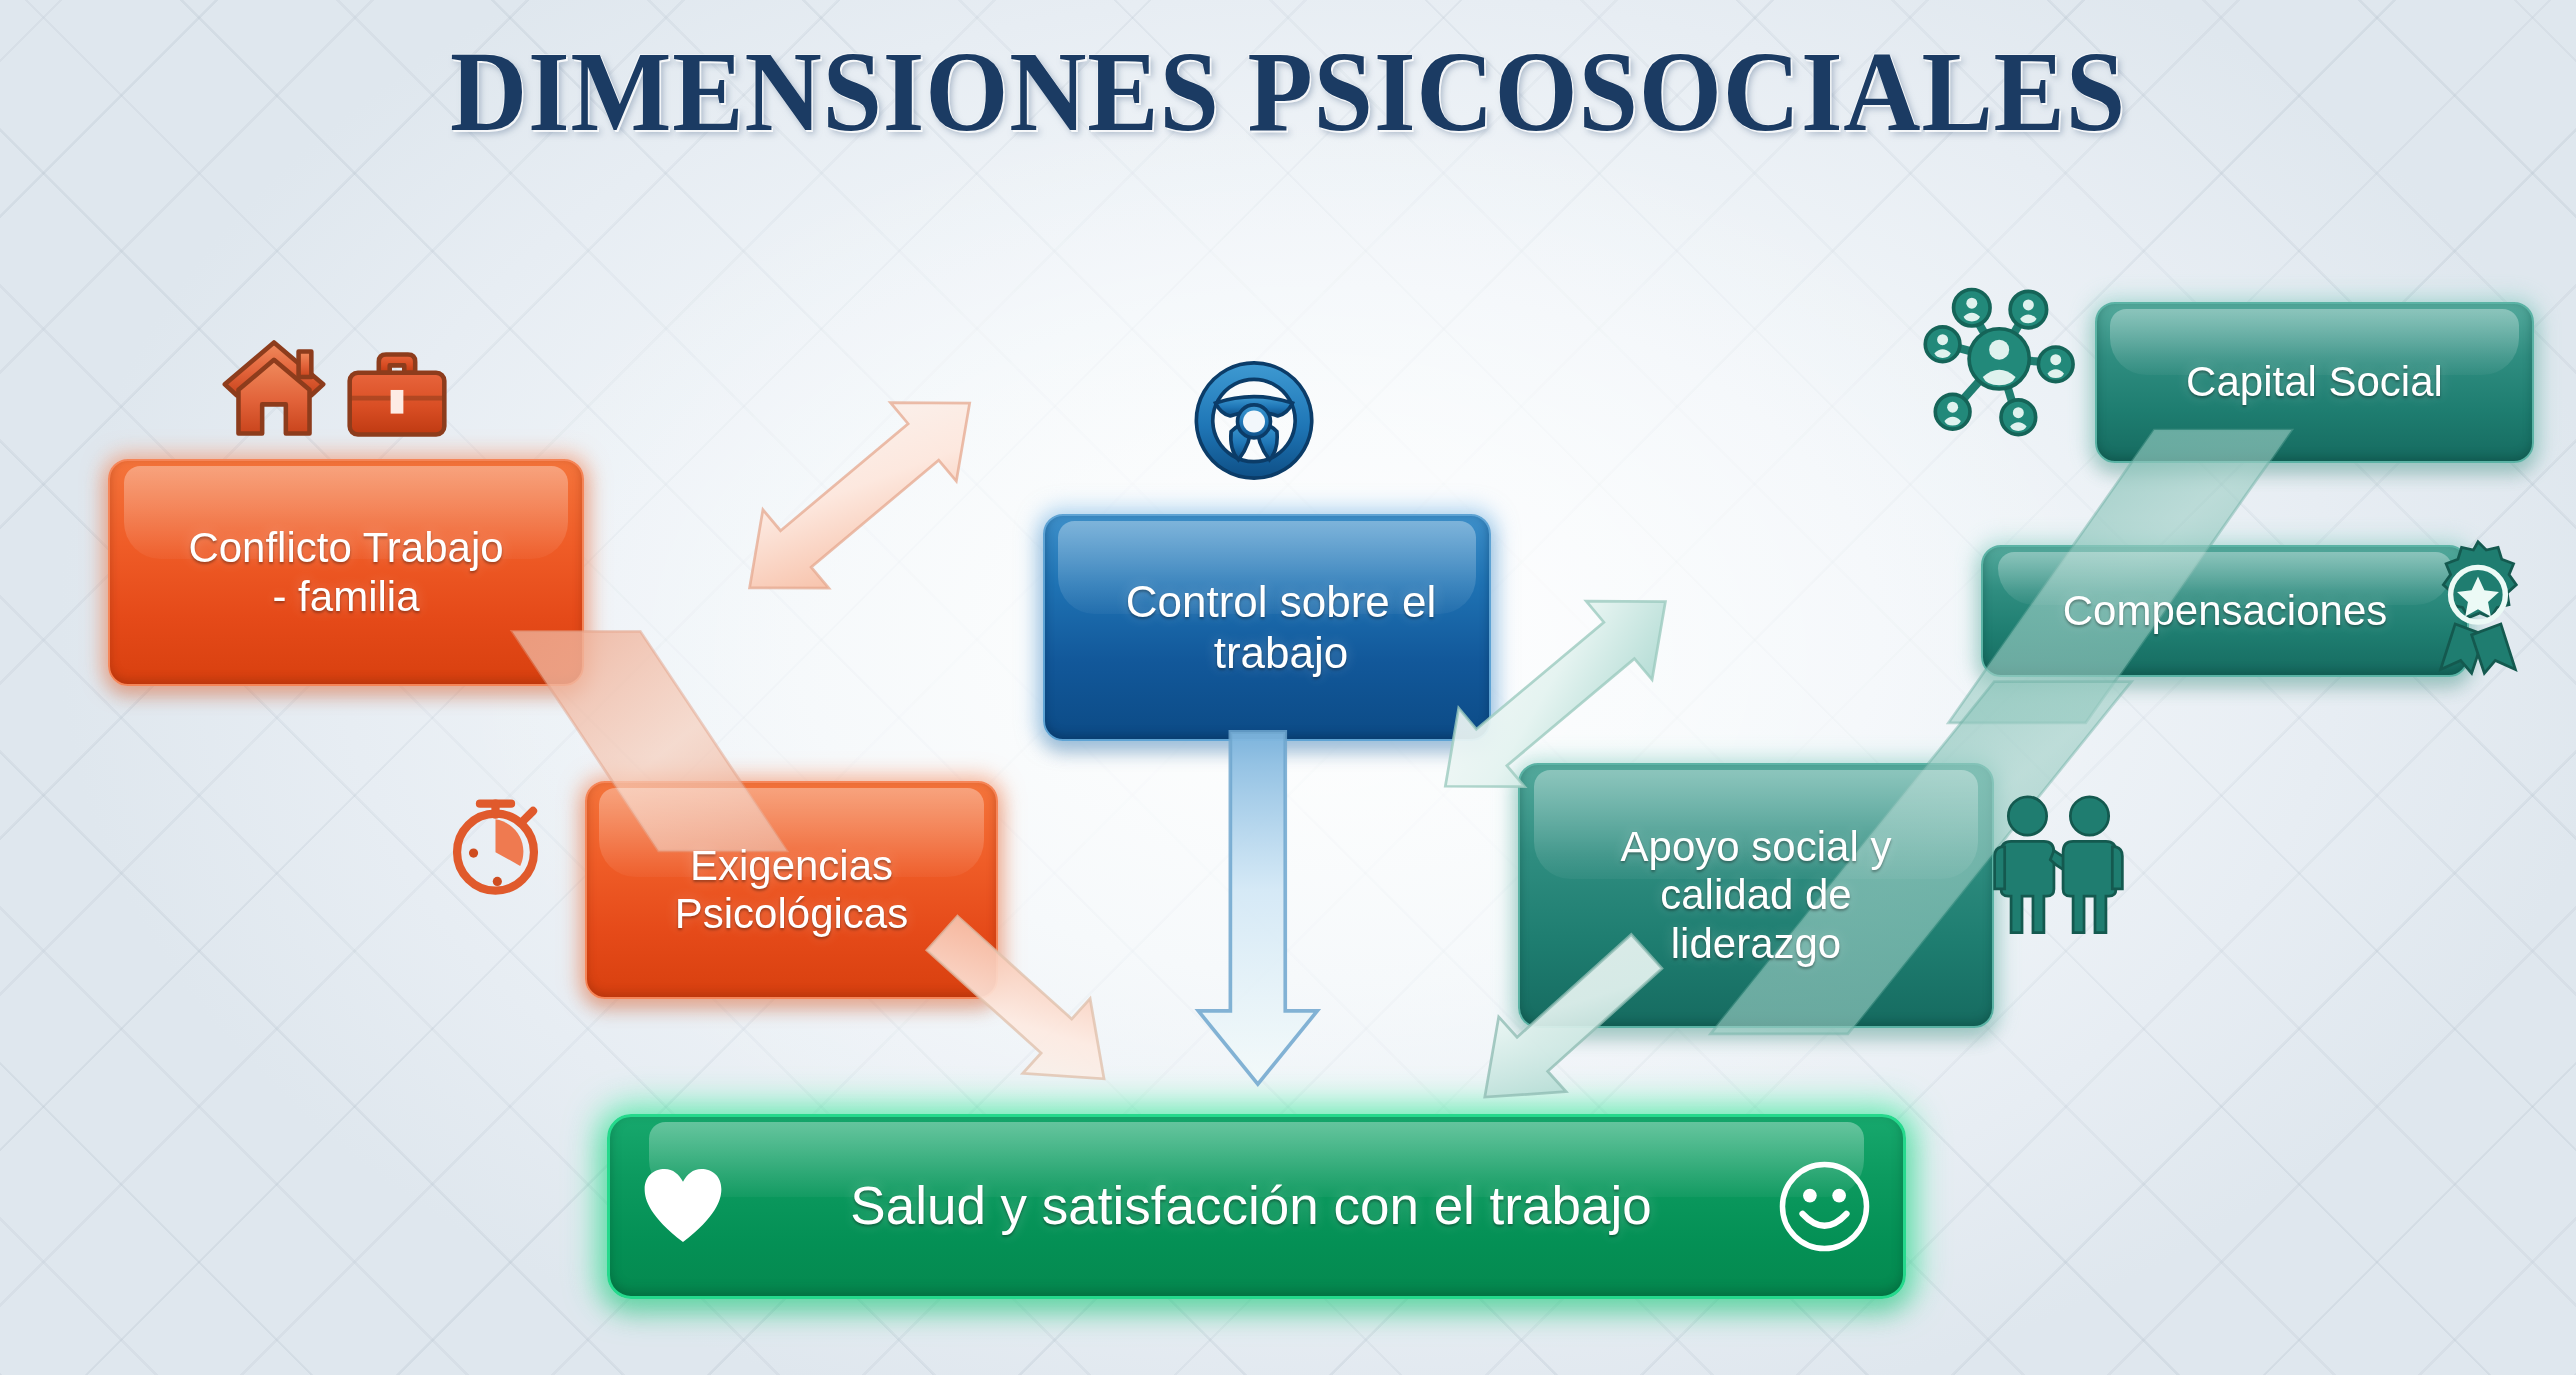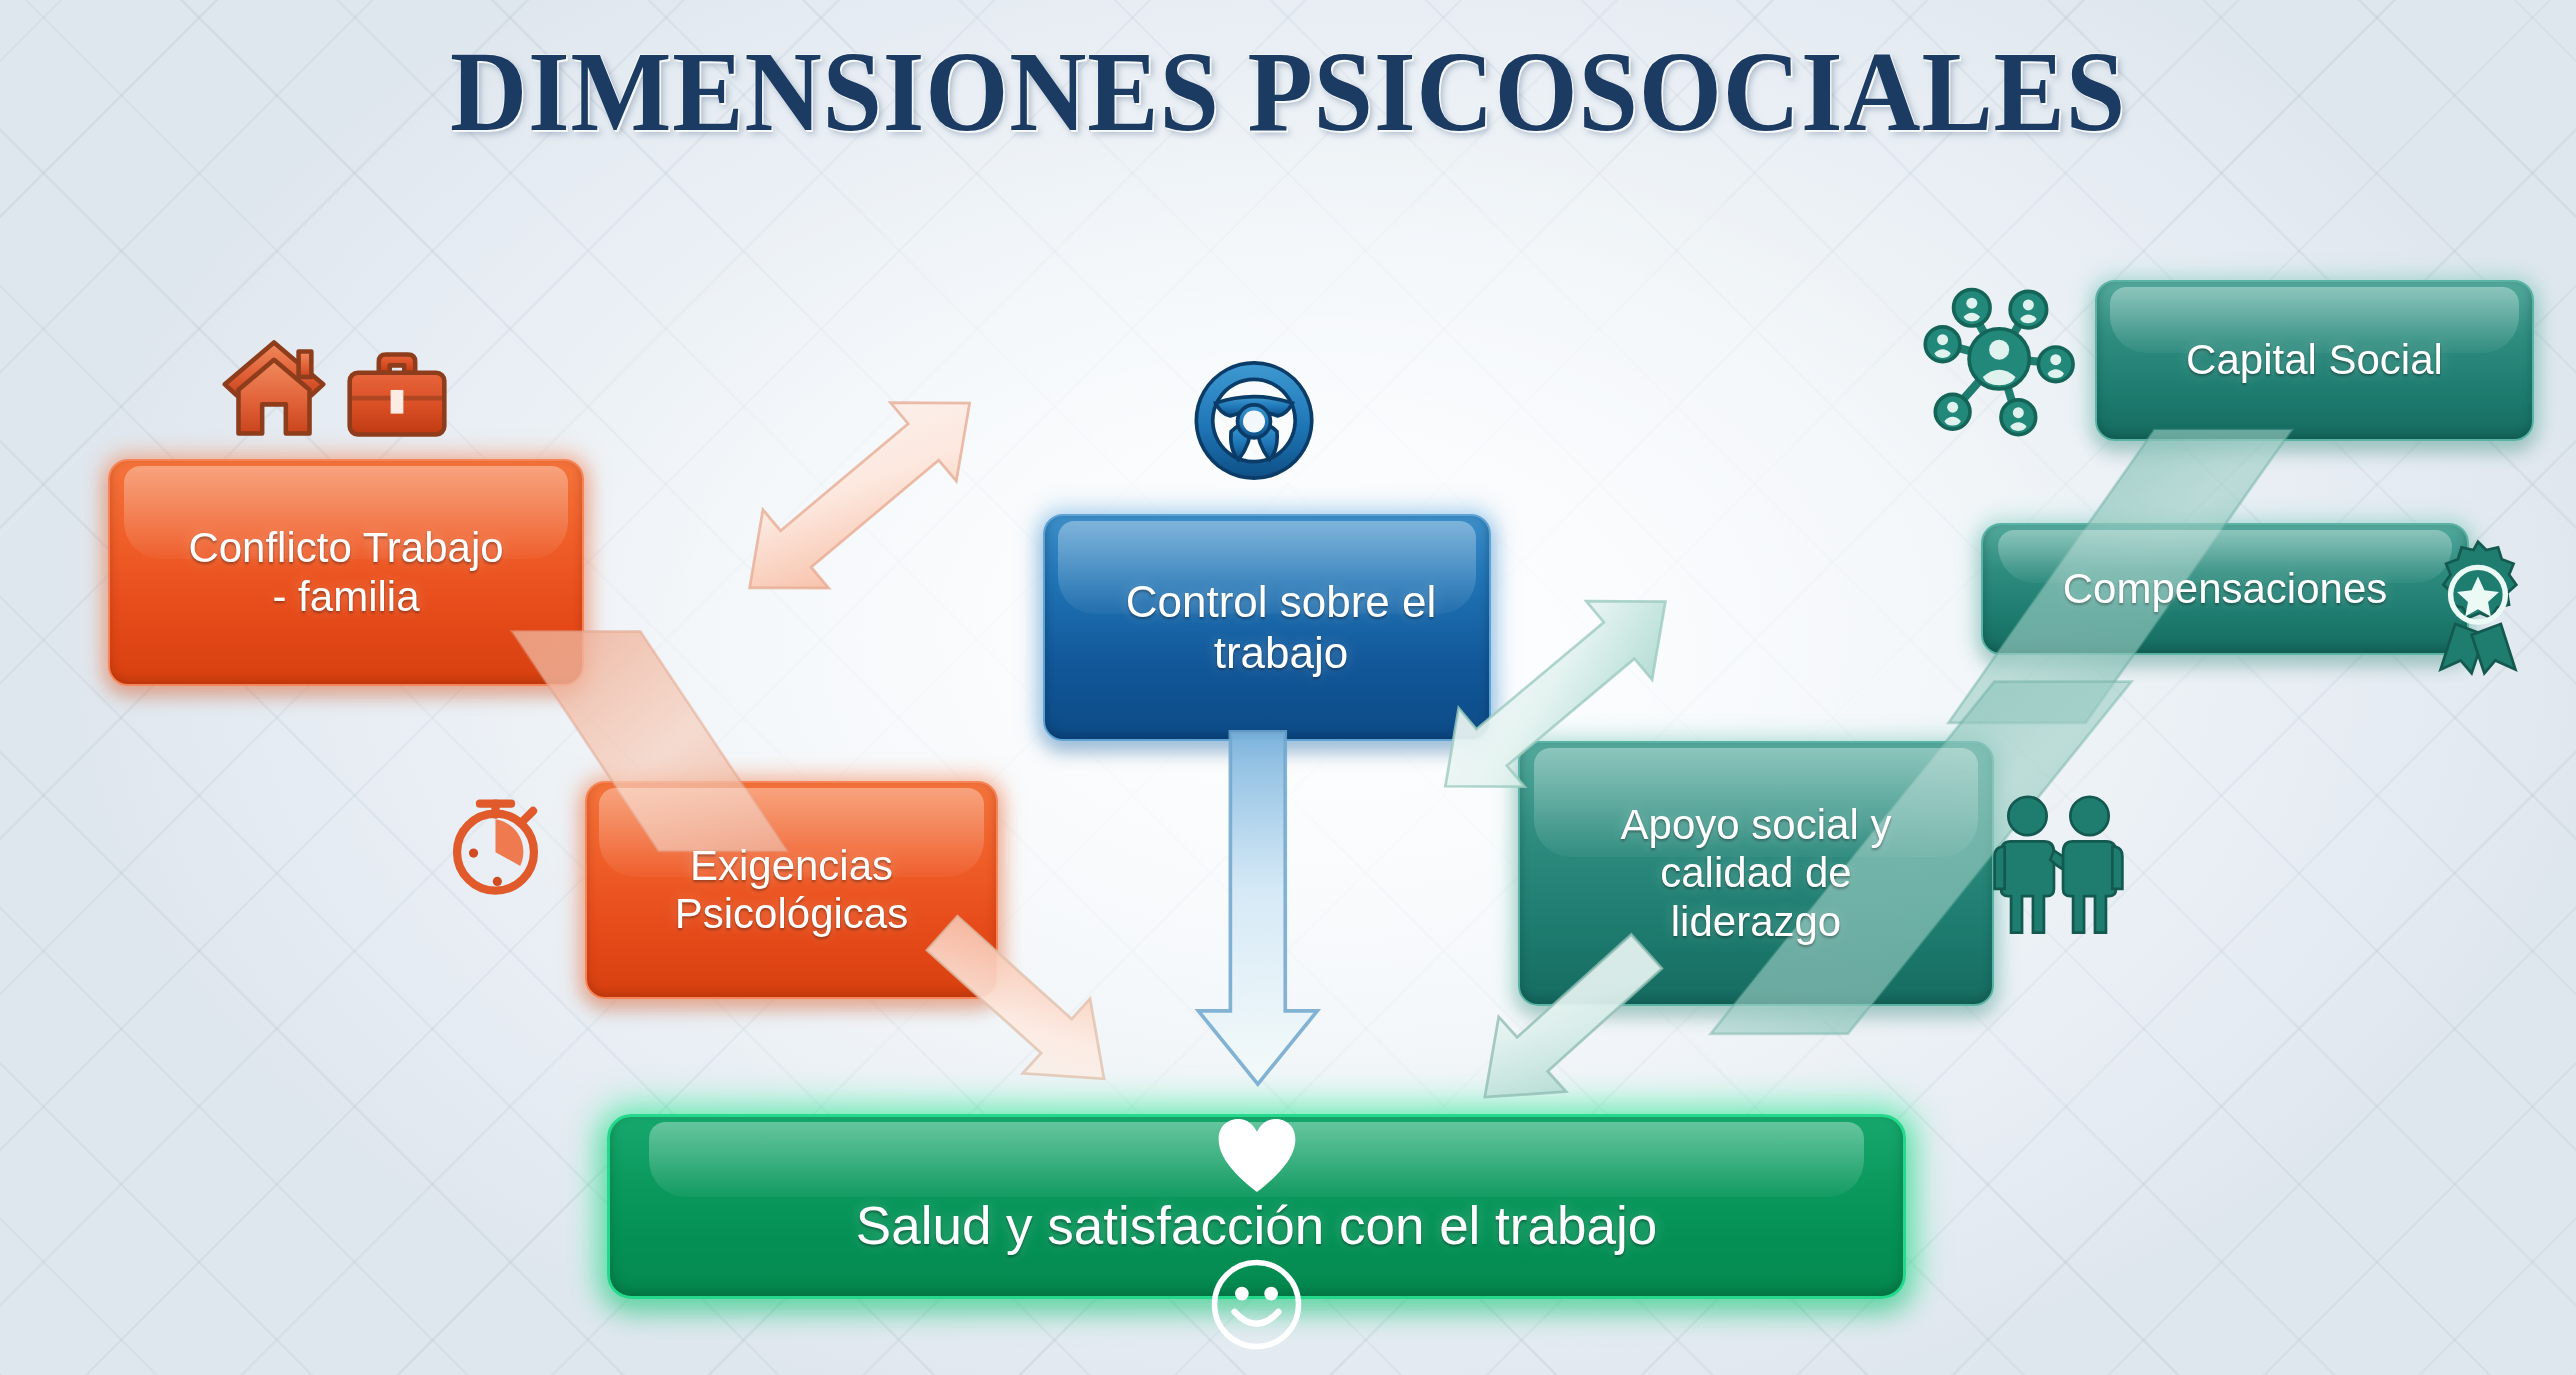--- a/index.html
+++ b/index.html
@@ -82,31 +82,31 @@
     box-shadow:0 0 20px 6.4px rgba(120,185,235,.50), 0 9.1px 18.3px rgba(20,60,100,.30), inset 0 -3.7px 9.1px rgba(5,35,70,.4);
     font-size:44px;
     padding-left:28px;
   }
   
   .box.teal{
     background:linear-gradient(180deg,#53a99c 0%,#2f8d80 34%,#1e7d70 68%,#166b60 100%);
     border:2.7px solid #5bb3a5;
     box-shadow:0 0 20px 5.5px rgba(120,205,190,.42), 0 9.1px 18.3px rgba(20,80,70,.28), inset 0 -3.7px 9.1px rgba(8,60,52,.38);
     font-size:42px;
+    margin-top:22px;
   }
   
   .box.green{
     background:linear-gradient(180deg,#17a86d 0%,#0c9a5f 34%,#049055 70%,#05894f 100%);
     border:3.7px solid #25d98c;
     border-radius:24px;
     box-shadow:0 0 31px 11px rgba(40,240,150,.58), 0 11px 24px rgba(10,90,55,.30), inset 0 -4.6px 11px rgba(3,60,35,.34);
     font-size:53px;
     justify-content:space-between;
     padding:0 31px;
-    flex-direction:column;
   }
 
   
   .ico{position:absolute;z-index:4;}
   svg{display:block;overflow:visible;}
 
   
   #arrows{position:absolute;inset:0;pointer-events:none;z-index:2;}
   #bands{position:absolute;inset:0;pointer-events:none;z-index:1;}
   .boxlayer{z-index:5;}

